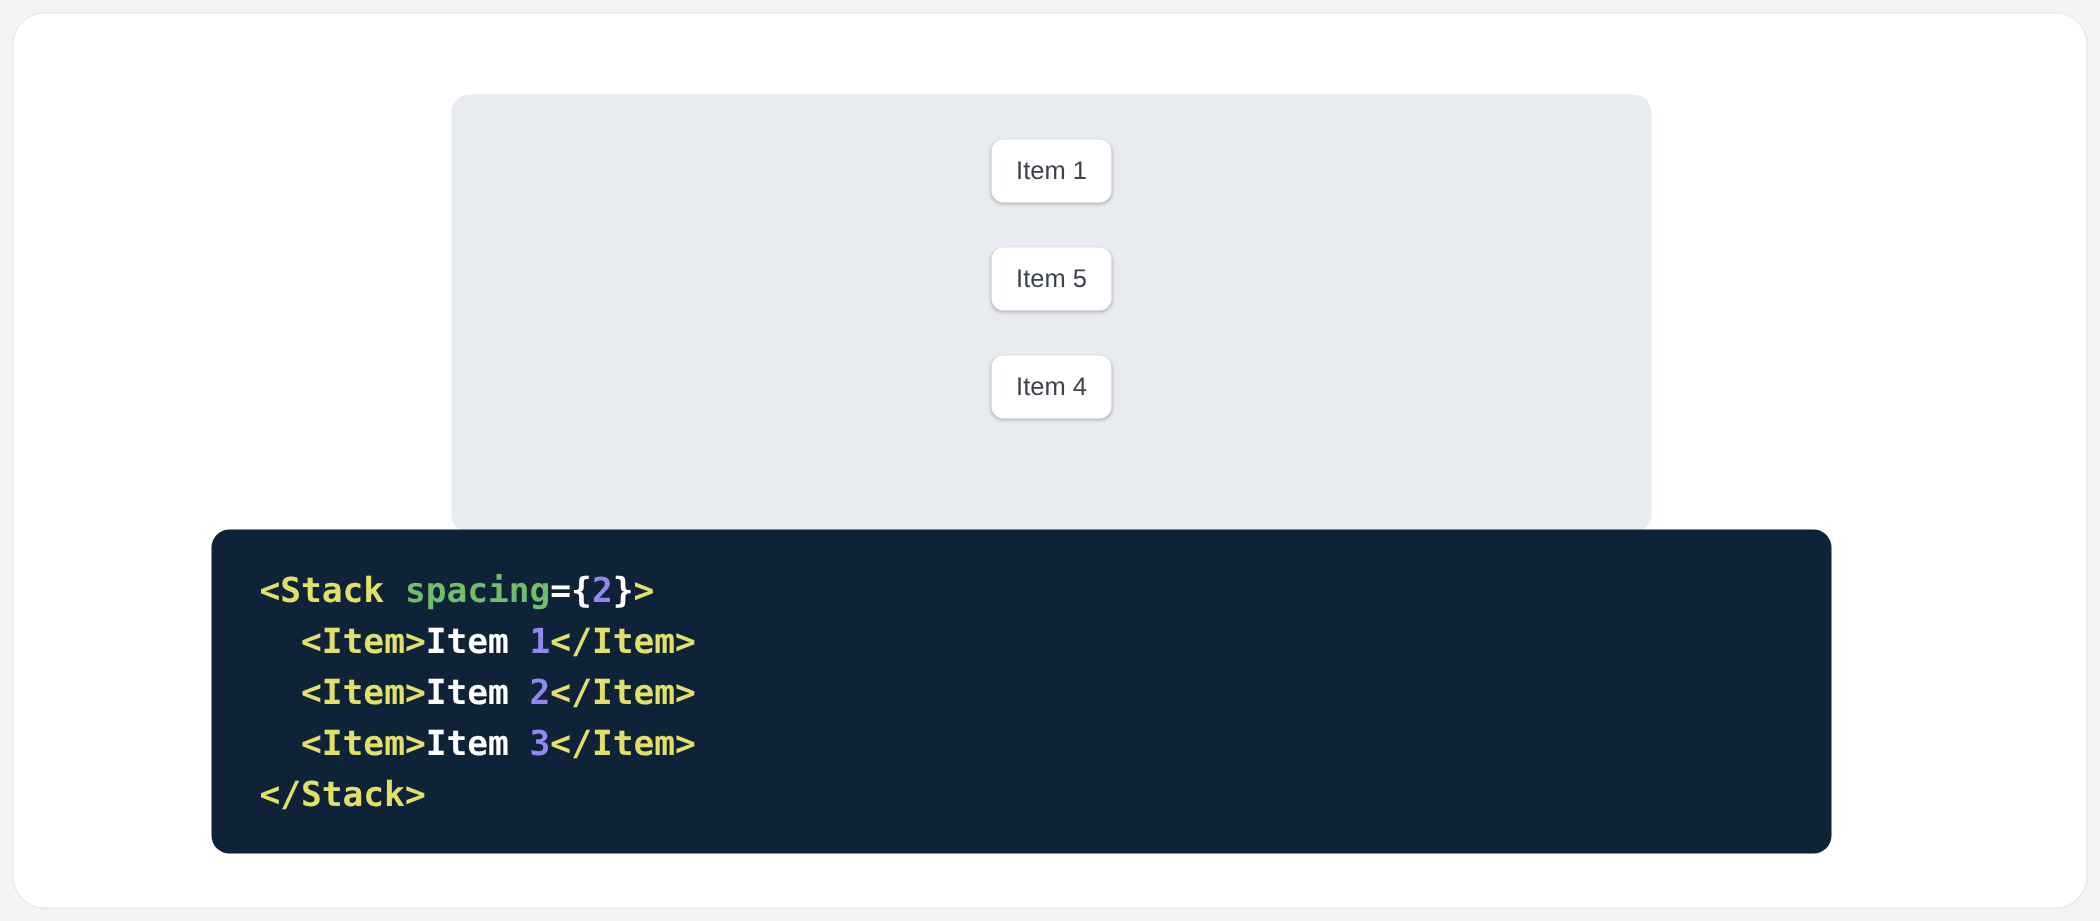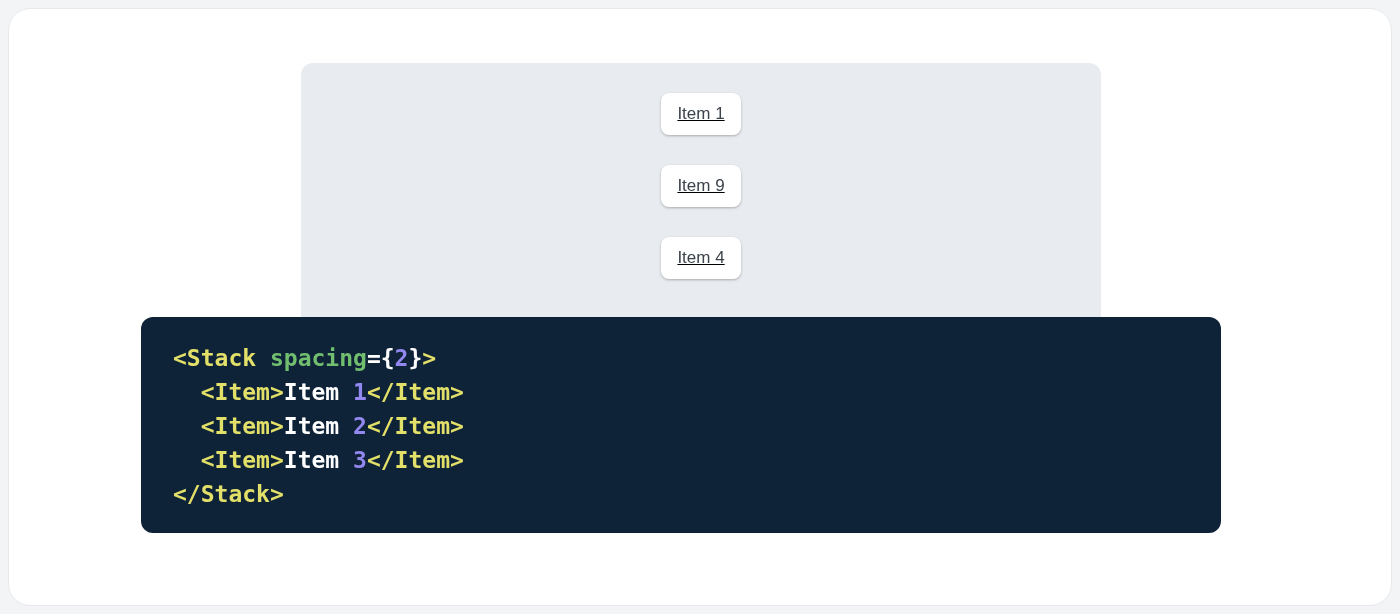--- a/index.html
+++ b/index.html
@@ -50,31 +50,30 @@
     padding-top: 30px;
     gap: 30px;
   }
   .demo-item {
     background: var(--item-bg);
     border-radius: 8px;
     box-shadow: 0 1px 3px rgba(0,0,0,0.18), 0 1px 2px rgba(0,0,0,0.10);
     padding: 11px 16px;
     min-width: 80px;
     text-align: center;
-    text-decoration: underline;
   }
   .demo-item span {
     font-size: 17px;
     color: var(--item-text);
     white-space: nowrap;
   }
   .code-block {
     position: absolute;
     left: 132px;
-    top: 308px;
+    top: 344px;
     width: 1080px;
     height: 216px;
     background: var(--code-bg);
     border-radius: 12px;
     overflow: hidden;
   }
   .code-block pre {
     font-family: "DejaVu Sans Mono", "Liberation Mono", monospace;
     font-size: 23px;
     font-weight: 600;
@@ -94,21 +93,21 @@
 <div class="page">
   <div class="card">
 
     <div class="demo-panel">
       <div class="stack">
   <div class="demo-item">
     <span>Item 1</span>
   </div>
 
   <div class="demo-item">
-    <span>Item 9</span>
+    <span>Item 5</span>
   </div>
 
   <div class="demo-item">
     <span>Item 4</span>
   </div>
 </div>
     </div>
 
     <div class="code-block">
       <pre><div class="code-line"><span class="tok-tag">&lt;Stack</span><span class="tok-plain"> </span><span class="tok-attr">spacing</span><span class="tok-plain">={</span><span class="tok-number">2</span><span class="tok-plain">}</span><span class="tok-tag">&gt;</span></div><div class="code-line"><span class="tok-plain">  </span><span class="tok-tag">&lt;Item&gt;</span><span class="tok-plain">Item </span><span class="tok-number">1</span><span class="tok-tag">&lt;/Item&gt;</span></div><div class="code-line"><span class="tok-plain">  </span><span class="tok-tag">&lt;Item&gt;</span><span class="tok-plain">Item </span><span class="tok-number">2</span><span class="tok-tag">&lt;/Item&gt;</span></div><div class="code-line"><span class="tok-plain">  </span><span class="tok-tag">&lt;Item&gt;</span><span class="tok-plain">Item </span><span class="tok-number">3</span><span class="tok-tag">&lt;/Item&gt;</span></div><div class="code-line"><span class="tok-tag">&lt;/Stack&gt;</span></div></pre>

